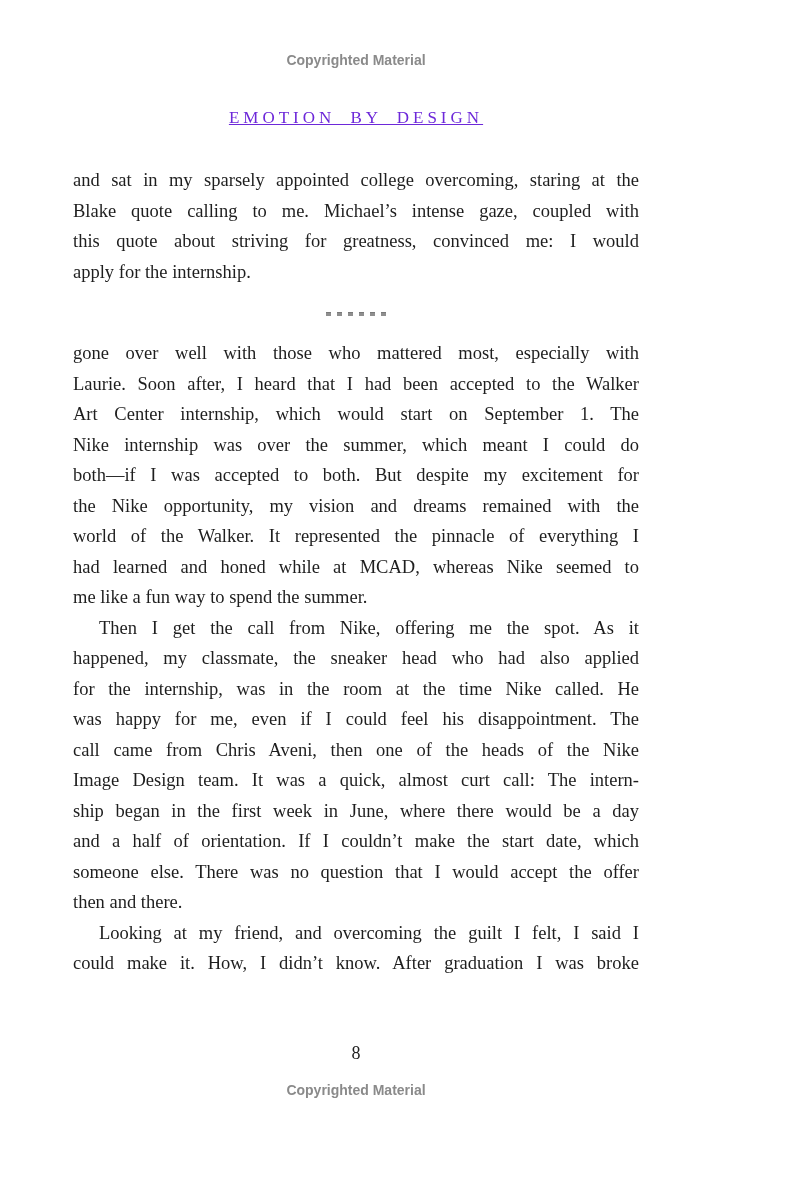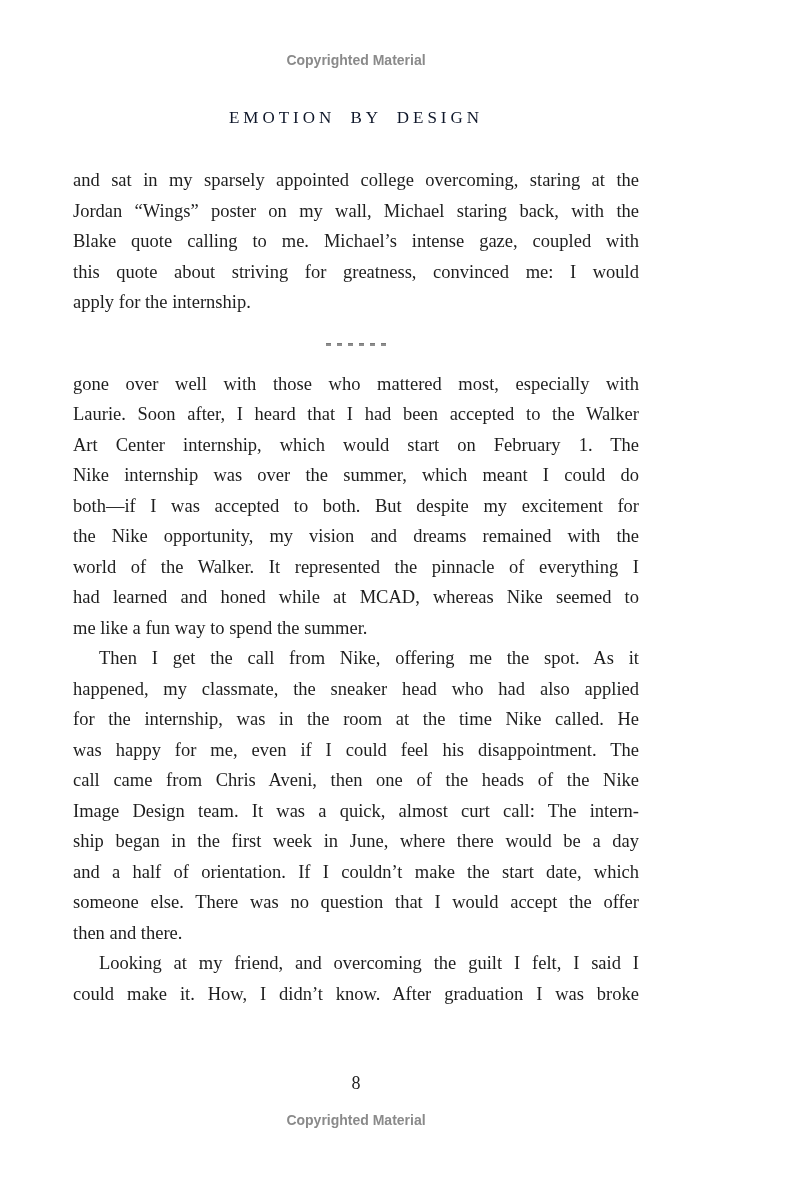--- a/index.html
+++ b/index.html
@@ -23,21 +23,22 @@
     line-height: 17px;
     color: #8a8a8a;
   }
   .running-head {
     margin-top: 39px;
     text-align: center;
     font-size: 17px;
     line-height: 20px;
     letter-spacing: 4px;
     word-spacing: 7px;
-    color: #0f172a;
+    color: #6d28d9;
+    text-decoration: underline;
   }
   .body-text {
     width: 566px;
     margin: 37px auto 0 auto;
     font-size: 18.5px;
     line-height: 30.5px;
     color: #1e1e1e;
   }
   .paragraph { width: 100%; }
   .line {
@@ -90,37 +91,36 @@
 
 <div class="page">
 
   <div class="copyright-top">Copyrighted Material</div>
 
   <div class="running-head">EMOTION BY DESIGN</div>
 
   <div class="body-text">
       <div class="paragraph">
         <div class="line">and sat in my sparsely appointed college overcoming, staring at the</div>
-        <div class="line">Jordan “Wings” poster on my wall, Michael staring back, with the</div>
         <div class="line">Blake quote calling to me. Michael’s intense gaze, coupled with</div>
         <div class="line">this quote about striving for greatness, convinced me: I would</div>
         <div class="line last">apply for the internship.</div>
       </div>
       <div class="section-break">
         <span class="dash"></span>
         <span class="dash"></span>
         <span class="dash"></span>
         <span class="dash"></span>
         <span class="dash"></span>
         <span class="dash"></span>
       </div>
       <div class="paragraph">
         <div class="line">gone over well with those who mattered most, especially with</div>
         <div class="line">Laurie. Soon after, I heard that I had been accepted to the Walker</div>
-        <div class="line">Art Center internship, which would start on February 1. The</div>
+        <div class="line">Art Center internship, which would start on September 1. The</div>
         <div class="line">Nike internship was over the summer, which meant I could do</div>
         <div class="line">both—if I was accepted to both. But despite my excitement for</div>
         <div class="line">the Nike opportunity, my vision and dreams remained with the</div>
         <div class="line">world of the Walker. It represented the pinnacle of everything I</div>
         <div class="line">had learned and honed while at MCAD, whereas Nike seemed to</div>
         <div class="line last">me like a fun way to spend the summer.</div>
       </div>
       <div class="paragraph">
         <div class="line indent">Then I get the call from Nike, offering me the spot. As it</div>
         <div class="line">happened, my classmate, the sneaker head who had also applied</div>

